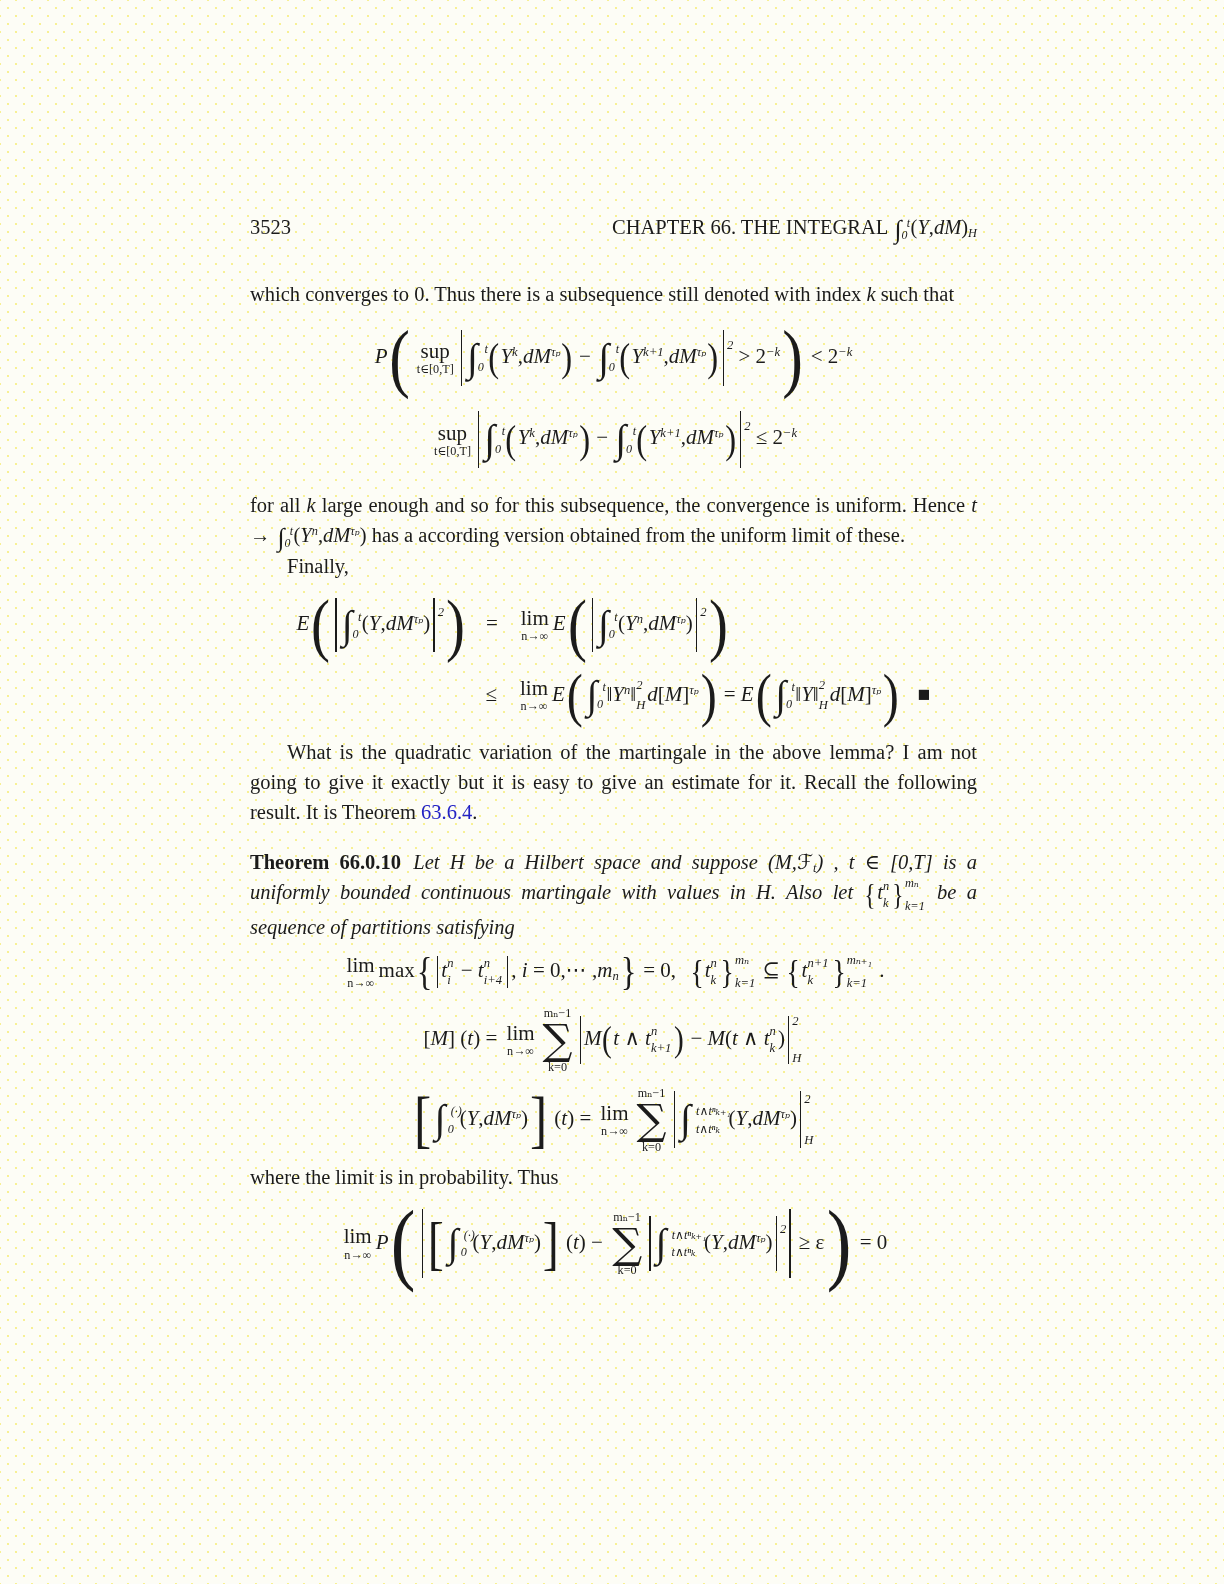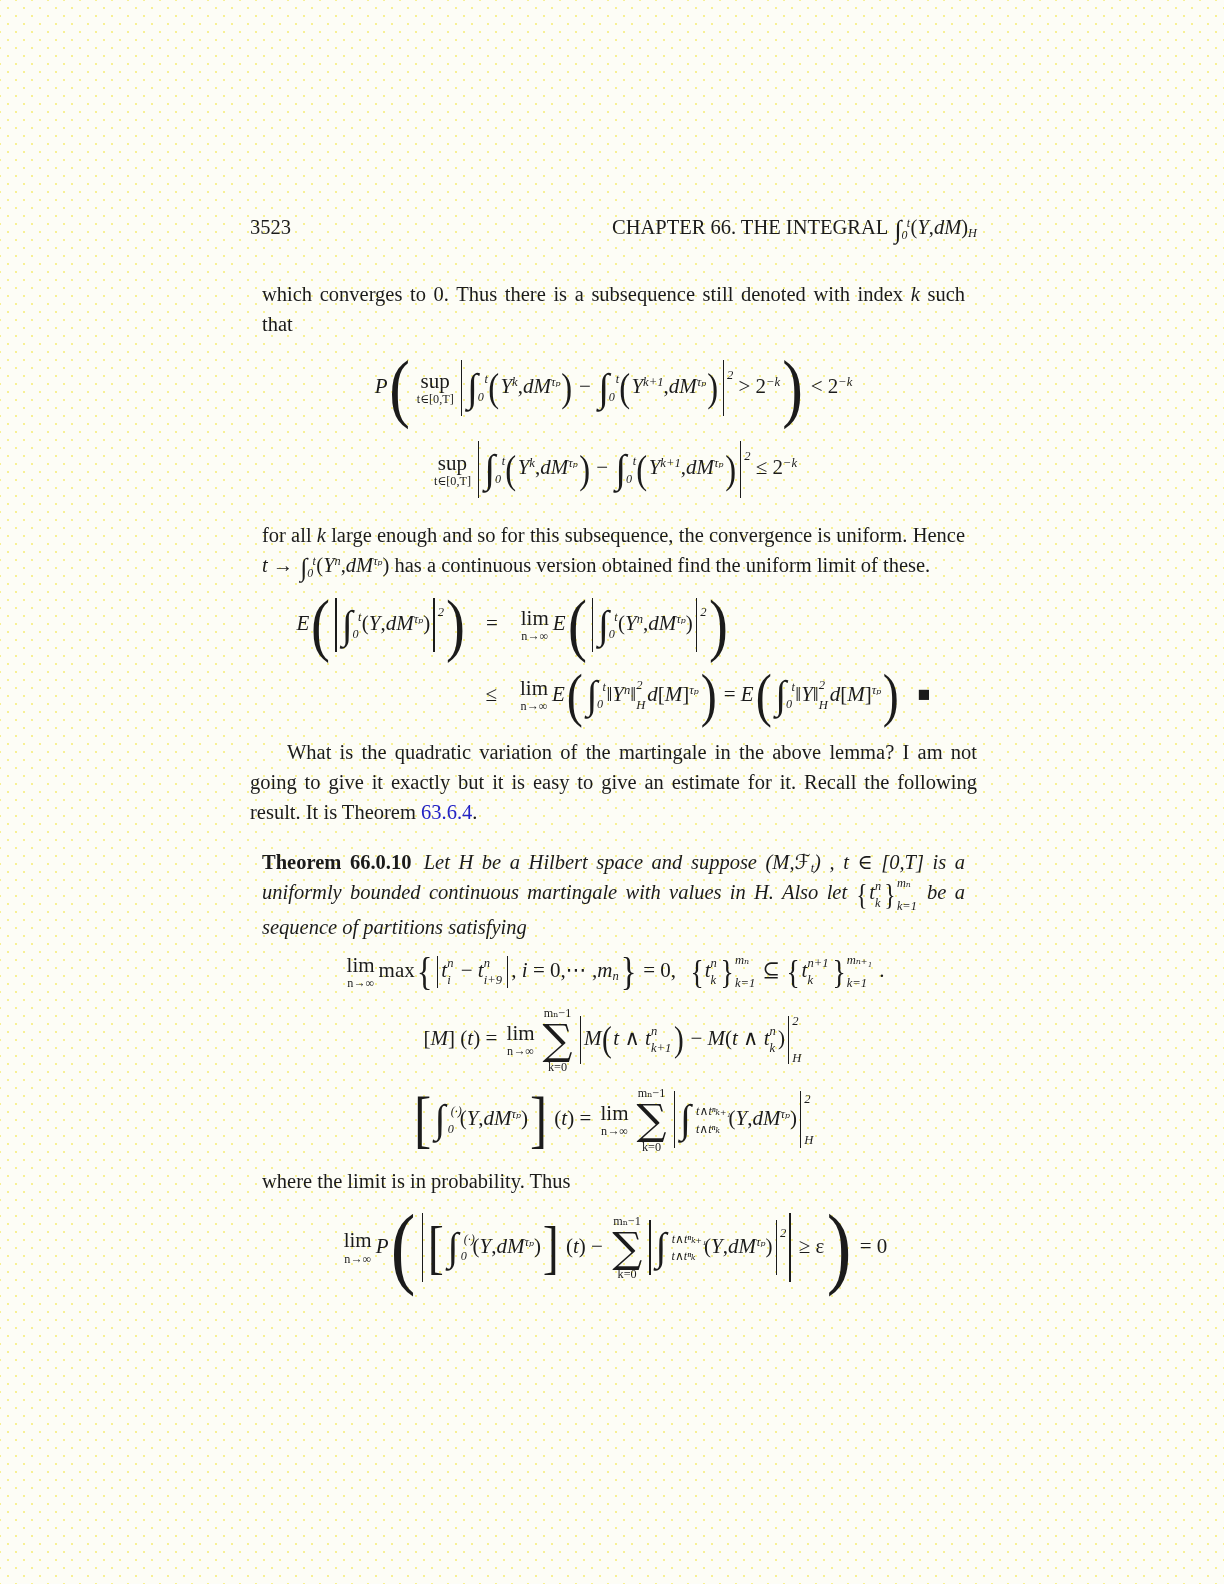--- a/index.html
+++ b/index.html
@@ -11,21 +11,21 @@
       radial-gradient(circle, rgba(246,238,130,.85) 1.1px, transparent 1.45px);
     background-size:16px 16px;
     background-position:0 0, 8px 8px;
     font-family:"Liberation Serif","DejaVu Serif","DejaVu Sans",serif;
     color:#1b1b1b;
     position:relative;
     overflow:hidden;
   }
   .content{position:absolute;left:250px;top:216px;width:727px;}
   .pghead{display:flex;justify-content:space-between;align-items:baseline;font-size:20.5px;margin-bottom:36px;}
-  p.body{font-size:20.5px;line-height:30px;text-align:justify;margin:12px;}
+  p.body{font-size:20.5px;line-height:30px;text-align:justify;margin:0;}
   .indent{text-indent:37px;}
   .thm i, .thm .mi{font-style:italic;}
   .eq{text-align:center;font-size:21px;margin:14px 0;}
   .mline{display:inline-block;white-space:nowrap;line-height:1.15;}
   .alignwrap{display:inline-block;text-align:left;}
   .alignwrap .mline{display:block;}
   .alignwrap .mline + .mline{margin-top:14px;}
 
   .mr{}
   .mi{font-style:italic;}
@@ -103,21 +103,22 @@
           </span>
         </span><span class="mbig" style="font-size: 1.9em;">(</span><span class="mi">Y</span><span class="msup">k+1</span><span class="mr">,</span><span class="mi">dM</span><span class="msup">τₚ</span><span class="mbig" style="font-size: 1.9em;">)</span><span class="bar" style="height: 2.7em;"></span><span class="msup" style="vertical-align: 1.15em;">2</span><span class="mr"> ≤ 2</span><span class="msup">−k</span></span>
   </div>
 
   <p class="body"><span class="mr">for all </span><span class="mi">k</span><span class="mr"> large enough and so for this subsequence, the convergence is uniform.  Hence </span><span class="mi">t</span><span class="mr"> → </span><span class="intw">
         <span class="intsym" style="font-size: 1.25em;">∫</span>
         <span class="intlims">
           <span class="lsup">t</span>
           <span class="lsub">0</span>
         </span>
-      </span><span class="mr">(</span><span class="mi">Y</span><span class="msup">n</span><span class="mr">,</span><span class="mi">dM</span><span class="msup">τₚ</span><span class="mr">) has a continuous version obtained find the uniform limit of these.</span></p>
+      </span><span class="mr">(</span><span class="mi">Y</span><span class="msup">n</span><span class="mr">,</span><span class="mi">dM</span><span class="msup">τₚ</span><span class="mr">) has a according version obtained from the uniform limit of these.</span></p>
+  <p class="body indent" style="margin-bottom:4px"><span class="mr">Finally,</span></p>
 
   <div class="eq" style="margin:14px 0 16px">
     <span class="alignwrap">
       <span class="mline"><span class="mi">E</span><span class="mbig" style="font-size: 3.3em;">(</span><span class="bar" style="height: 2.6em;"></span><span class="intw">
             <span class="intsym" style="font-size: 1.9em;">∫</span>
             <span class="intlims">
               <span class="lsup">t</span>
               <span class="lsub">0</span>
             </span>
           </span><span class="mr">(</span><span class="mi">Y</span><span class="mr">,</span><span class="mi">dM</span><span class="msup">τₚ</span><span class="mr">)</span><span class="bar" style="height: 2.6em;"></span><span class="msup" style="vertical-align: 1.1em;">2</span><span class="mbig" style="font-size: 3.3em;">)</span><span class="msp" style="width: 0.9em;"></span><span class="mr">=</span><span class="msp" style="width: 0.9em;"></span><span class="stk">
@@ -167,21 +168,21 @@
 
   <div class="eq" style="margin:12px 0 16px">
     <span class="mline"><span class="stk">
           <span class="mid">lim</span>
           <span class="sm">n→∞</span>
         </span><span class="mr">max</span><span class="mbig" style="font-size: 1.9em;">{</span><span class="bar" style="height: 1.5em;"></span><span class="mi">t</span><span class="ss" style="row-gap: 0.35em;">
           <span class="sse">n</span>
           <span class="sse">i</span>
         </span><span class="mr"> − </span><span class="mi">t</span><span class="ss" style="row-gap: 0.35em;">
           <span class="sse">n</span>
-          <span class="sse">i+9</span>
+          <span class="sse">i+4</span>
         </span><span class="bar" style="height: 1.5em;"></span><span class="mr">, </span><span class="mi">i</span><span class="mr"> = 0,⋯ ,</span><span class="mi">m</span><span class="msub">n</span><span class="mbig" style="font-size: 1.9em;">}</span><span class="mr"> = 0,</span><span class="msp" style="width: 0.6em;"></span><span class="mbig" style="font-size: 1.6em;">{</span><span class="mi">t</span><span class="ss" style="row-gap: 0.35em;">
           <span class="sse">n</span>
           <span class="sse">k</span>
         </span><span class="mbig" style="font-size: 1.6em;">}</span><span class="ss" style="row-gap: 0.8em;">
           <span class="sse">mₙ</span>
           <span class="sse">k=1</span>
         </span><span class="mr"> ⊆ </span><span class="mbig" style="font-size: 1.6em;">{</span><span class="mi">t</span><span class="ss" style="row-gap: 0.35em;">
           <span class="sse">n+1</span>
           <span class="sse">k</span>
         </span><span class="mbig" style="font-size: 1.6em;">}</span><span class="ss" style="row-gap: 0.8em;">

